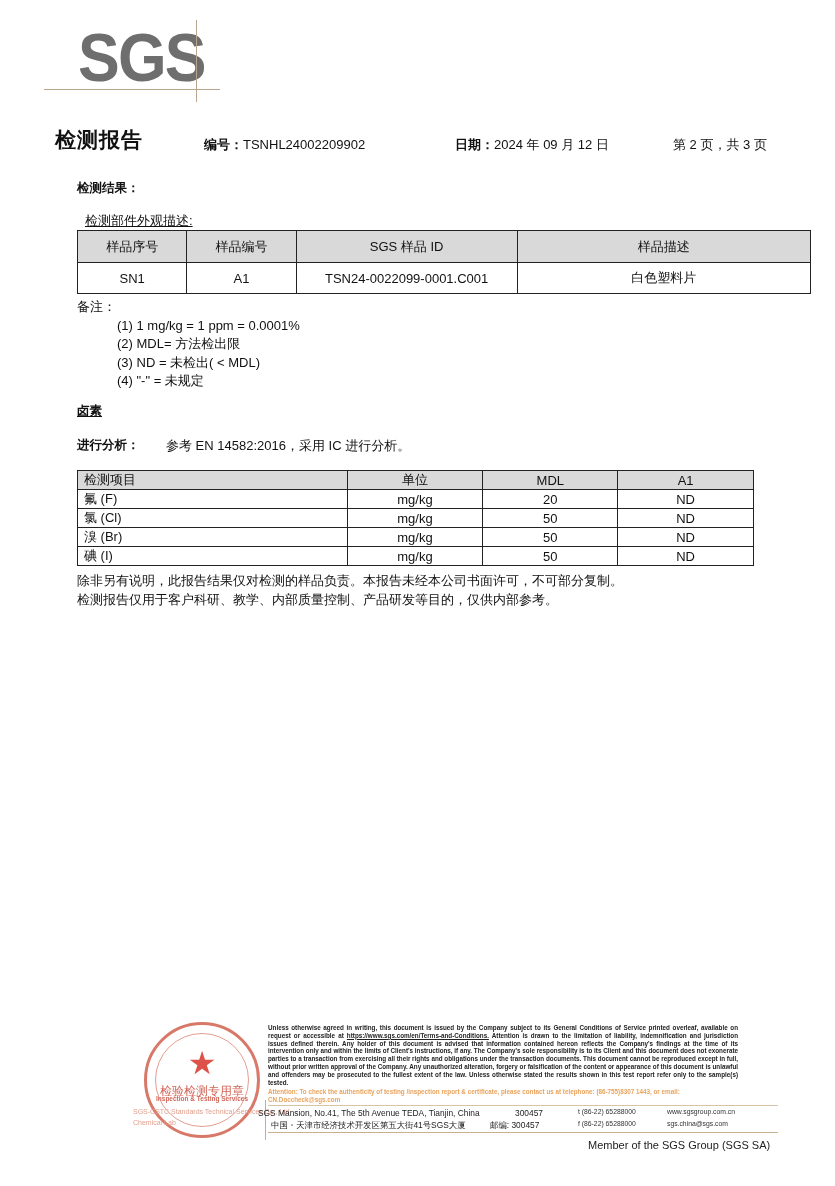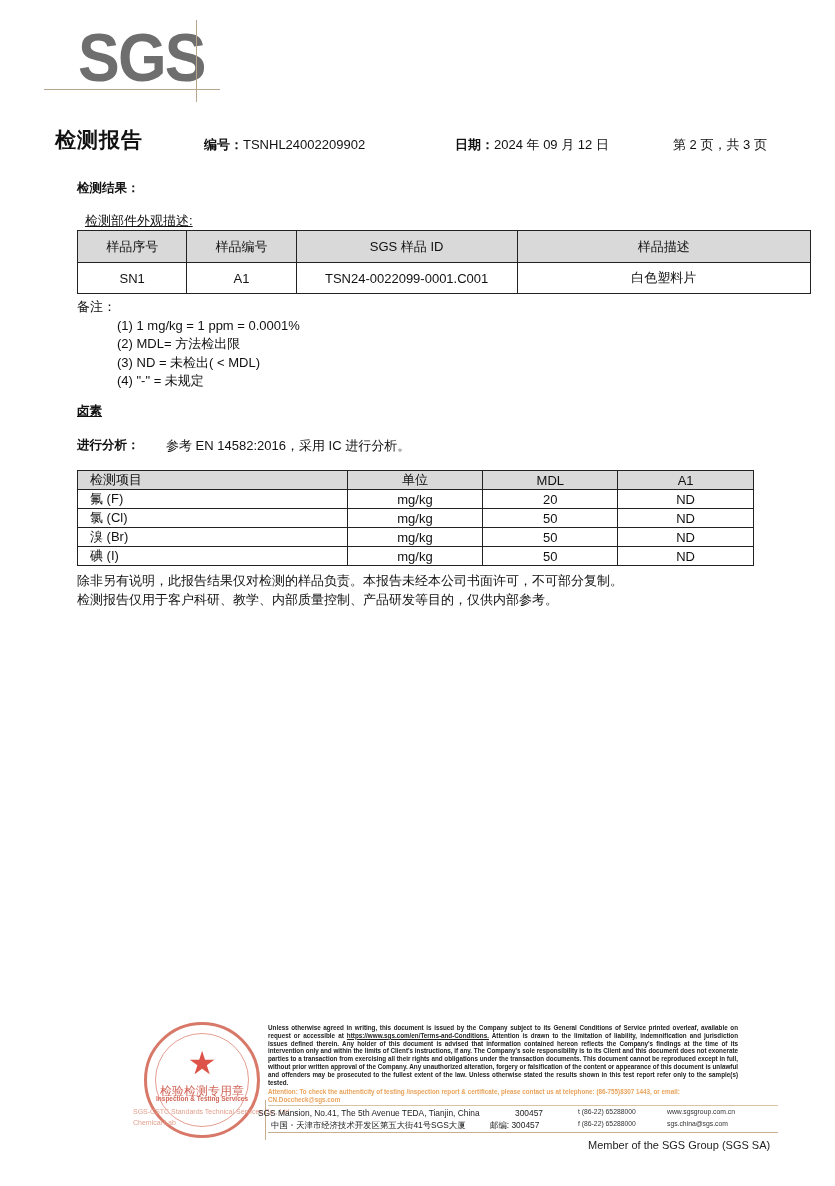--- a/index.html
+++ b/index.html
@@ -29,21 +29,21 @@
   .u { text-decoration: underline; }
   
   table { border-collapse: collapse; position: absolute; font-size: 13px; }
   td, th { border: 1px solid #222; font-weight: normal; padding: 0; }
   .t1 { left: 77px; top: 230px; width: 734px; }
   .t1 th { background: #d9d9d9; height: 31px; text-align: center; }
   .t1 td { height: 30px; text-align: center; }
   .t2 { left: 77px; top: 470px; width: 677px; }
   .t2 th { background: #d9d9d9; height: 18px; }
   .t2 td { height: 18px; }
-  .t2 .c-left { text-align: left; padding-left: 12px; }
+  .t2 .c-left { text-align: left; padding-left: 6px; }
   .t2 .c-mid { text-align: center; }
   .notes { left: 77px; top: 298px; font-size: 13px; line-height: 18.5px; }
   .notes .item { padding-left: 40px; }
   .stmts { left: 77px; top: 571px; font-size: 13px; line-height: 19px; }
   
   .seal {
     left: 144px; top: 1022px; width: 116px; height: 116px; border-radius: 50%;
     border: 3px solid #d2614f; box-sizing: border-box; opacity: 0.85;
   }
   .seal-inner {

